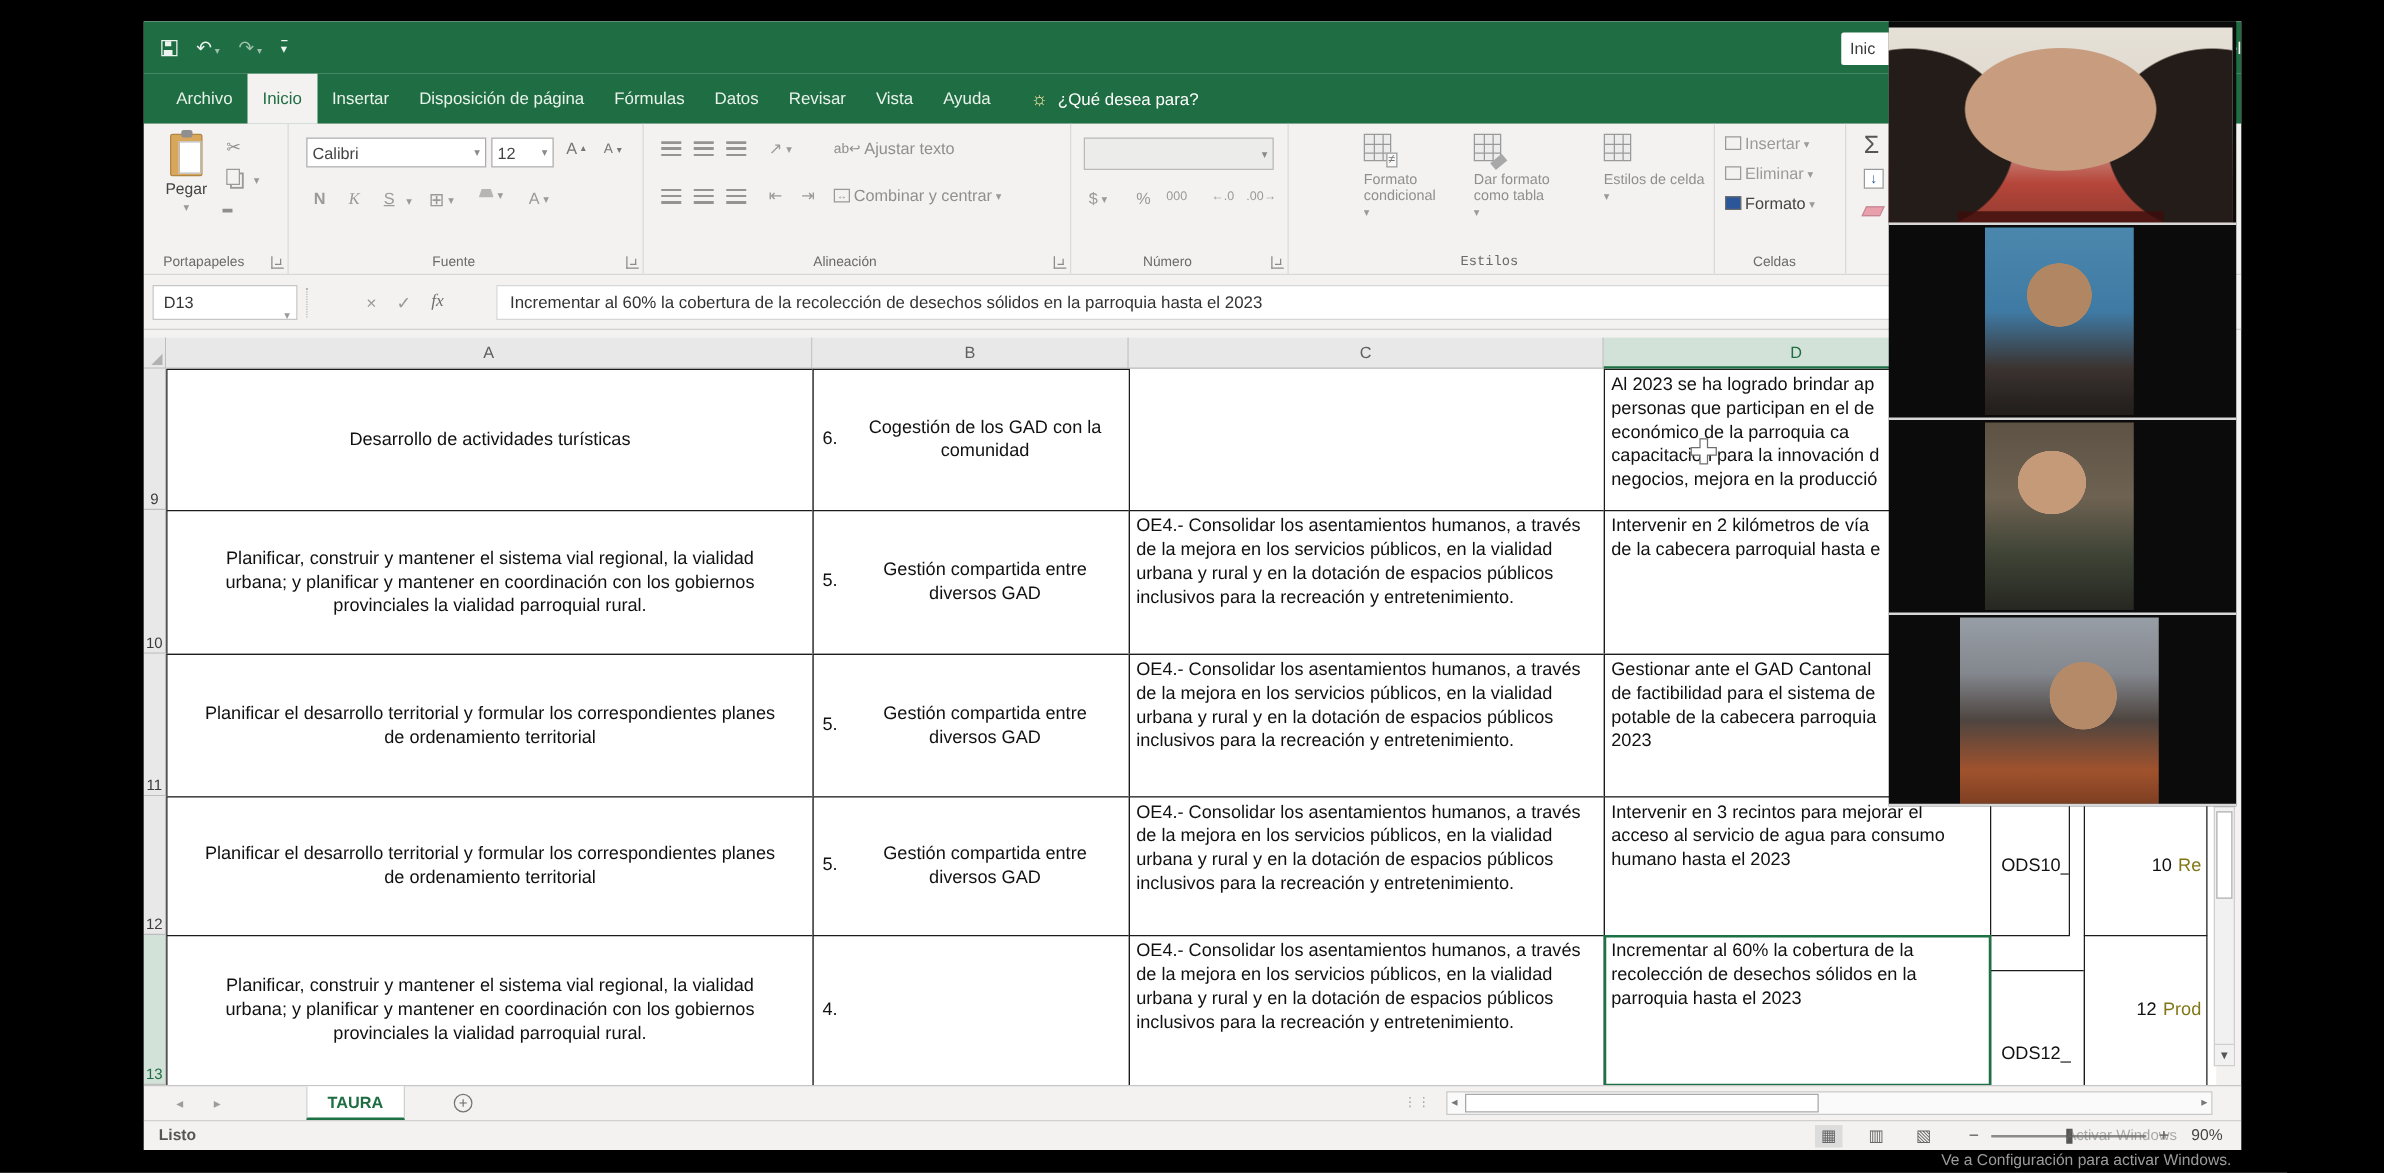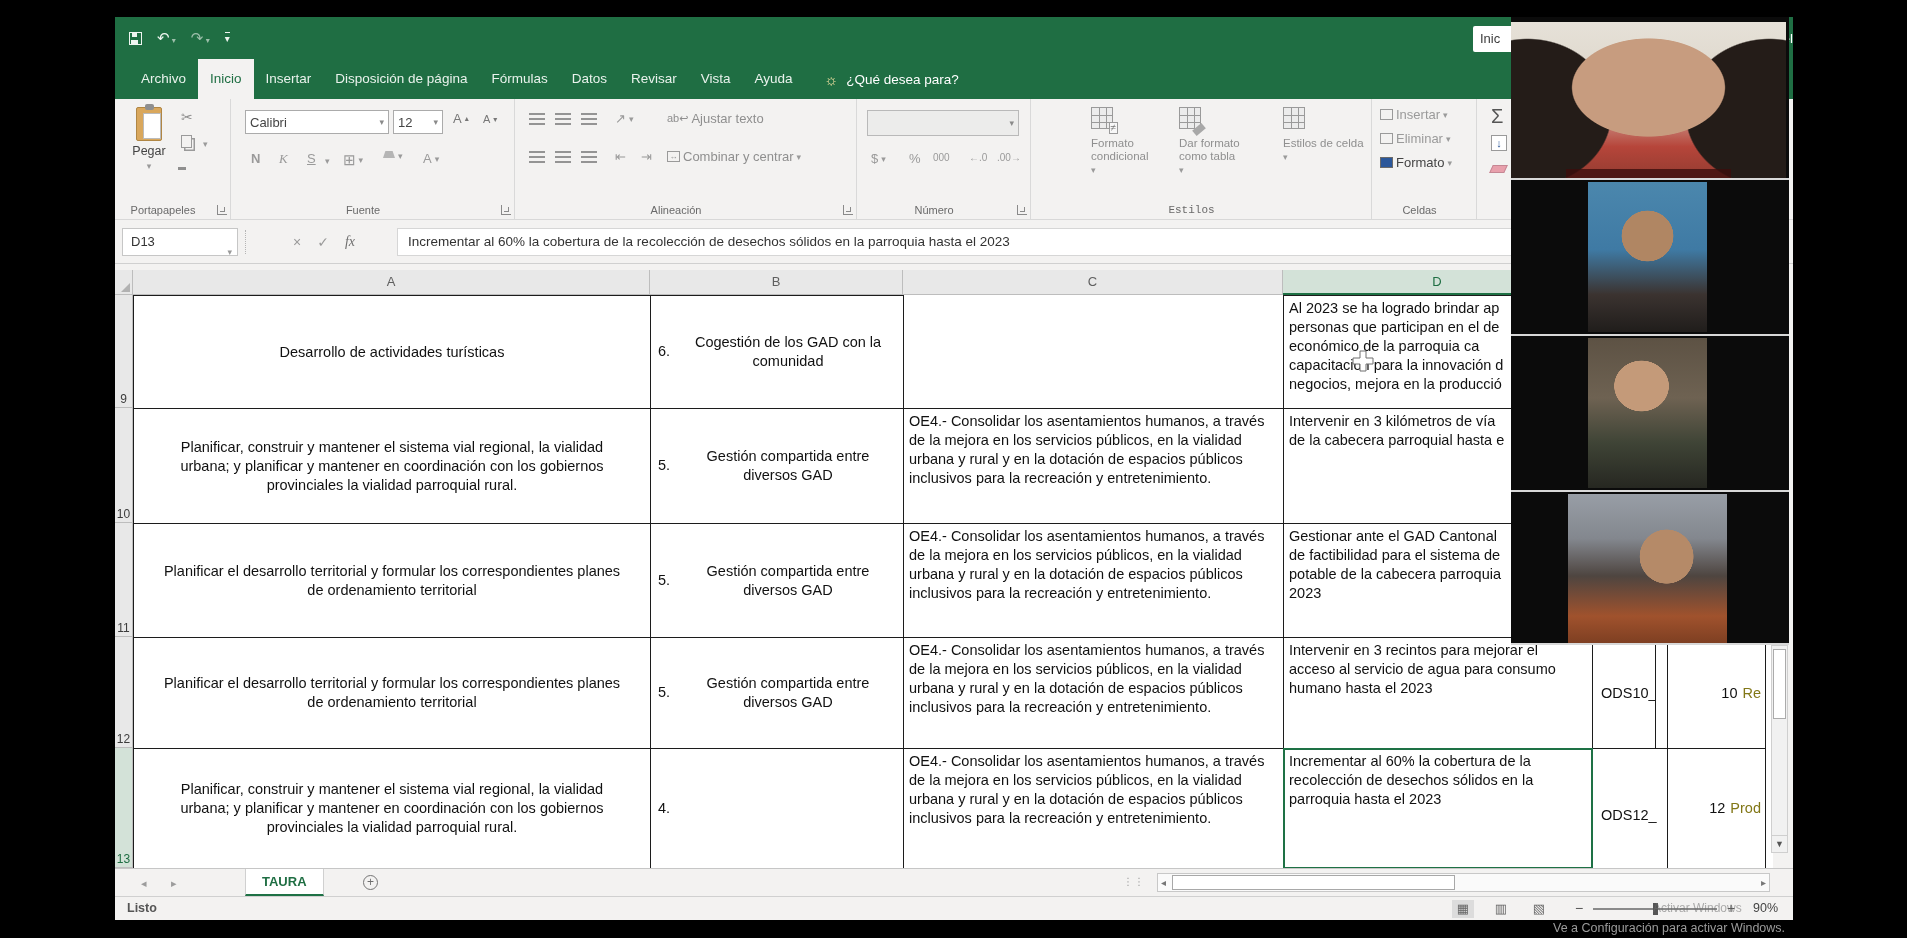--- a/index.html
+++ b/index.html
@@ -333,21 +333,21 @@
 provinciales la vialidad parroquial rural.</div>
       <div class="cell cB" style="left:535px;top:144px;width:254px;height:116px;">
           <span class="bnum">5.</span>
           <span class="preline">Gestión compartida entre
 diversos GAD</span>
         </div>
       <div class="cell cC preline" style="left:788px;top:144px;width:381px;height:116px;">OE4.- Consolidar los asentamientos humanos, a través
 de la mejora en los servicios públicos, en la vialidad
 urbana y rural y en la dotación de espacios públicos
 inclusivos para la recreación y entretenimiento.</div>
-      <div class="cell cD preline" style="left:1168px;top:144px;width:310px;height:116px;">Intervenir en 3 kilómetros de vía
+      <div class="cell cD preline" style="left:1168px;top:144px;width:310px;height:116px;">Intervenir en 2 kilómetros de vía
 de la cabecera parroquial hasta e</div>
       <div class="cell" style="left:1477px;top:144px;width:76px;height:116px;"></div>
       <div class="cell" style="left:1552px;top:144px;width:99px;height:116px;"></div>
 
       <div class="rhead" style="top:259px;height:114px;">11</div>
       <div class="cell cA preline" style="left:18px;top:259px;width:518px;height:115px;">Planificar el desarrollo territorial y formular los correspondientes planes
 de ordenamiento territorial</div>
       <div class="cell cB" style="left:535px;top:259px;width:254px;height:115px;">
           <span class="bnum">5.</span>
           <span class="preline">Gestión compartida entre
@@ -392,21 +392,21 @@
       <div class="cell cB" style="left:535px;top:484px;width:254px;height:121px;">
           <span class="bnum">4.</span>
         </div>
       <div class="cell cC preline" style="left:788px;top:484px;width:381px;height:121px;">OE4.- Consolidar los asentamientos humanos, a través
 de la mejora en los servicios públicos, en la vialidad
 urbana y rural y en la dotación de espacios públicos
 inclusivos para la recreación y entretenimiento.</div>
       <div class="cell cD preline" style="left:1168px;top:484px;width:310px;height:121px;">Incrementar al 60% la cobertura de la
 recolección de desechos sólidos en la
 parroquia hasta el 2023</div>
-      <div class="cell cE" style="left:1477px;top:484px;width:76px;height:134px;">ODS12_</div>
+      <div class="cell cE" style="left:1477px;top:512px;width:76px;height:134px;">ODS12_</div>
       <div class="cell cF" style="left:1552px;top:484px;width:99px;height:121px;">
           <span>12</span>
           <span class="odsword">Prod</span>
         </div>
 
       <div class="selbox" style="left:1168px;top:484px;width:310px;height:121px;"></div>
 
       <svg class="cellcursor" style="left:1237px;top:86px;" width="22" height="22" viewBox="0 0 22 22">
         <path d="M8 1h6v7h7v6h-7v7H8v-7H1V8h7z" fill="#ffffff" stroke="#6e6e6e" stroke-width="1"></path>
       </svg>

